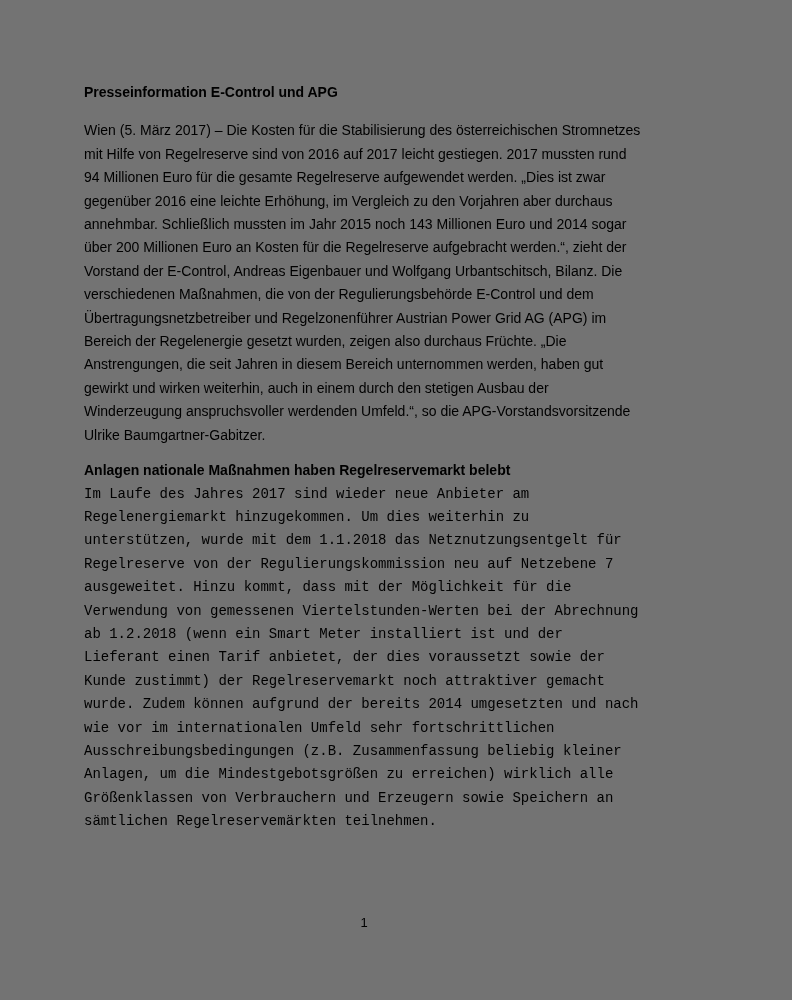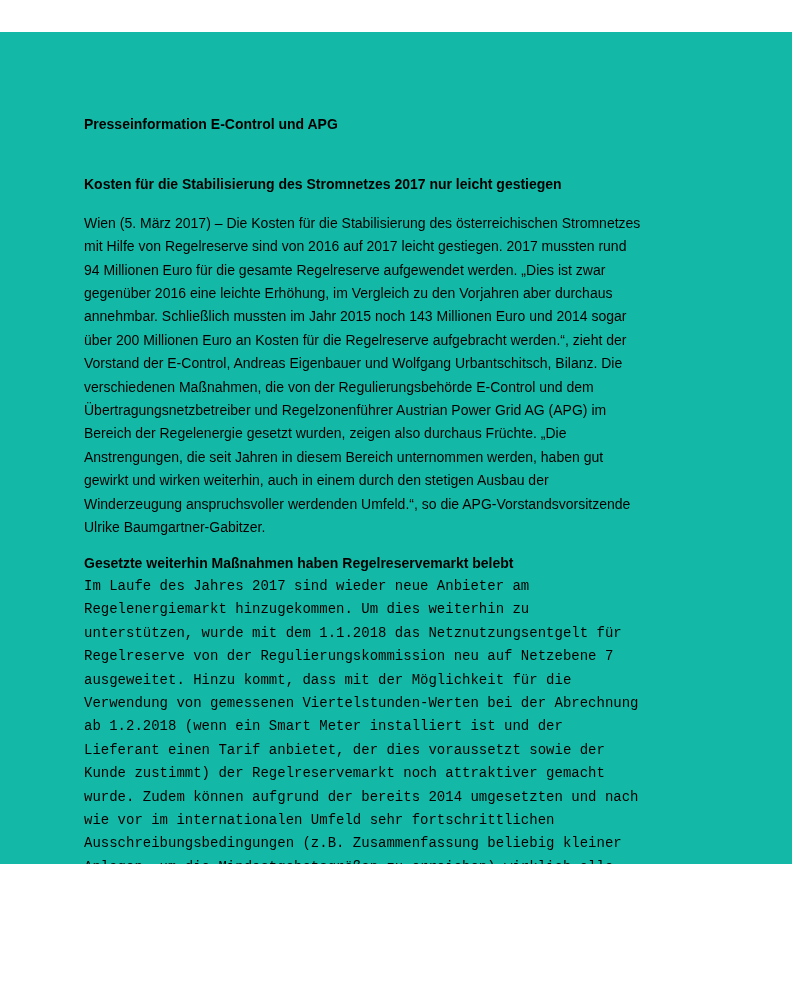--- a/index.html
+++ b/index.html
@@ -3,26 +3,25 @@
 <meta charset="utf-8">
 <style>
   html, body {
     margin: 0;
     padding: 0;
     background: #ffffff;
   }
   .page {
     position: relative;
     width: 792px;
-    height: 832px;
-    background: #14b8a6;
+    height: 1000px;
+    background: #737373;
     overflow: hidden;
     font-family: "Liberation Sans", "DejaVu Sans", sans-serif;
     color: #000000;
-    margin-top: 32px;
   }
   .content {
     position: absolute;
     left: 84px;
     top: 0;
     width: 560px;
     padding-top: 81px;
     font-size: 14px;
     line-height: 23.4px;
     text-align: left;
@@ -62,19 +61,18 @@
     line-height: 16px;
     color: #000000;
   }
 </style>
 </head>
 <body>
 
 <div class="page">
   <div class="content">
     <p class="doc-title">Presseinformation E-Control und APG</p>
-    <p class="headline">Kosten für die Stabilisierung des Stromnetzes 2017 nur leicht gestiegen</p>
     <p class="para-intro">Wien (5. März 2017) – Die Kosten für die Stabilisierung des österreichischen Stromnetzes mit Hilfe von Regelreserve sind von 2016 auf 2017 leicht gestiegen. 2017 mussten rund 94 Millionen Euro für die gesamte Regelreserve aufgewendet werden. „Dies ist zwar gegenüber 2016 eine leichte Erhöhung, im Vergleich zu den Vorjahren aber durchaus annehmbar. Schließlich mussten im Jahr 2015 noch 143 Millionen Euro und 2014 sogar über 200 Millionen Euro an Kosten für die Regelreserve aufgebracht werden.“, zieht der Vorstand der E-Control, Andreas Eigenbauer und Wolfgang Urbantschitsch, Bilanz. Die verschiedenen Maßnahmen, die von der Regulierungsbehörde E-Control und dem Übertragungsnetzbetreiber und Regelzonenführer Austrian Power Grid AG (APG) im Bereich der Regelenergie gesetzt wurden, zeigen also durchaus Früchte. „Die Anstrengungen, die seit Jahren in diesem Bereich unternommen werden, haben gut gewirkt und wirken weiterhin, auch in einem durch den stetigen Ausbau der Winderzeugung anspruchsvoller werdenden Umfeld.“, so die APG-Vorstandsvorsitzende Ulrike Baumgartner-Gabitzer.</p>
-    <p class="section-heading">Gesetzte weiterhin Maßnahmen haben Regelreservemarkt belebt</p>
+    <p class="section-heading">Anlagen nationale Maßnahmen haben Regelreservemarkt belebt</p>
     <p class="para-measures">Im Laufe des Jahres 2017 sind wieder neue Anbieter am Regelenergiemarkt hinzugekommen. Um dies weiterhin zu unterstützen, wurde mit dem 1.1.2018 das Netznutzungsentgelt für Regelreserve von der Regulierungskommission neu auf Netzebene 7 ausgeweitet. Hinzu kommt, dass mit der Möglichkeit für die Verwendung von gemessenen Viertelstunden-Werten bei der Abrechnung ab 1.2.2018 (wenn ein Smart Meter installiert ist und der Lieferant einen Tarif anbietet, der dies voraussetzt sowie der Kunde zustimmt) der Regelreservemarkt noch attraktiver gemacht wurde. Zudem können aufgrund der bereits 2014 umgesetzten und nach wie vor im internationalen Umfeld sehr fortschrittlichen Ausschreibungsbedingungen (z.B. Zusammenfassung beliebig kleiner Anlagen, um die Mindestgebotsgrößen zu erreichen) wirklich alle Größenklassen von Verbrauchern und Erzeugern sowie Speichern an sämtlichen Regelreservemärkten teilnehmen.</p>
   </div>
   <div class="footer-pagenum">1</div>
 </div>
 
 </body></html>

